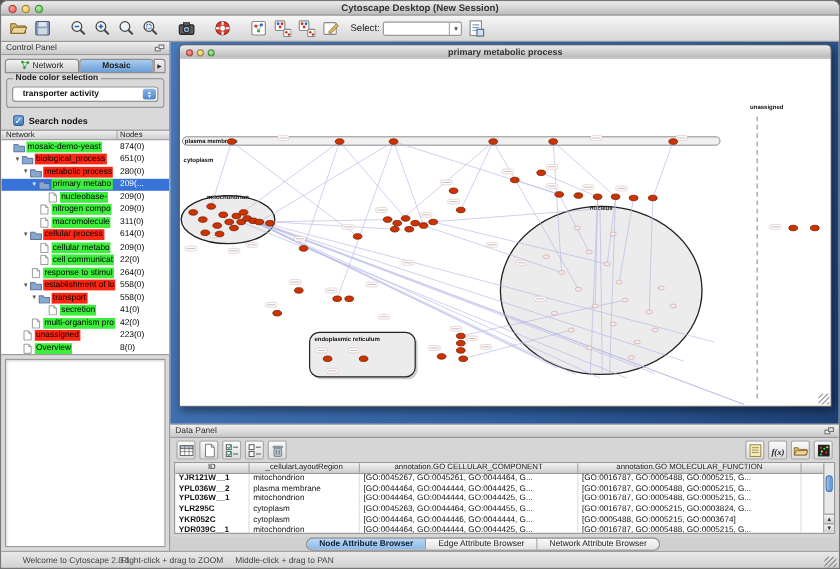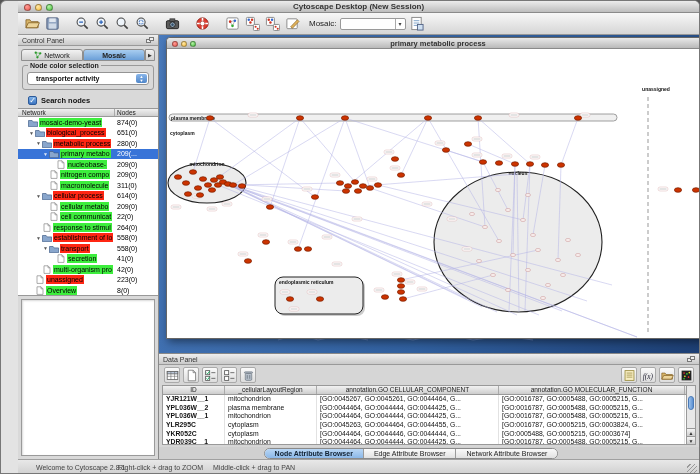--- a/index.html
+++ b/index.html
@@ -1,18 +1,18 @@
 <!DOCTYPE html>
 <html><head>
 <meta charset="utf-8">
 <style>
   html,body{margin:0;padding:0;background:#555;}
   *{box-sizing:border-box;}
   .app{width:700px;height:474px;position:relative;overflow:hidden;border-radius:6px 6px 0 0;
-       font-family:"Liberation Sans",sans-serif;background:#e3e3e3;border:1px solid #777;padding-left:17px;}
+       font-family:"Liberation Sans",sans-serif;background:#e3e3e3;border:1px solid #777;}
   
   .titlebar{height:12px;background:linear-gradient(#ececec,#bdbdbd);border-bottom:1px solid #8a8a8a;
             position:relative;display:flex;align-items:center;justify-content:center;}
   .titlebar .title{font-size:8px;font-weight:bold;color:#333;}
   .lights{position:absolute;left:6px;top:2.5px;display:flex;gap:4px;}
   .light{width:7px;height:7px;border-radius:50%;border:1px solid rgba(0,0,0,.35);}
   .light.red{background:radial-gradient(circle at 35% 30%,#ff9d96,#ee5a50);}
   .light.yellow{background:radial-gradient(circle at 35% 30%,#ffe9a8,#f6bd3e);}
   .light.green{background:radial-gradient(circle at 35% 30%,#b7f2a8,#49c43f);}
   
@@ -84,21 +84,21 @@
   .inner-lights .light{width:6px;height:6px;}
   .inner-canvas{flex:1;position:relative;background:#fff;overflow:hidden;}
   .inner-canvas svg{display:block;}
   .win-grip{position:absolute;right:1px;bottom:1px;width:9px;height:9px;
      background:repeating-linear-gradient(135deg,transparent 0 2px,#aaa 2px 3px);}
   .strip{position:absolute;border:1px solid #888;background:#dcdcdc;}
   
   .datapanel{height:94px;background:#d6d6d6;border-top:1px solid #888;display:flex;flex-direction:column;}
   .dp-header{height:11px;background:linear-gradient(#efefef,#c9c9c9);border-bottom:1px solid #999;
              font-size:7px;color:#333;display:flex;align-items:center;padding:0 4px;}
-  .dp-toolbar{height:20px;display:flex;align-items:center;gap:15px;padding:0 5px;}
+  .dp-toolbar{height:20px;display:flex;align-items:center;gap:15px;padding:0 5px;font-weight:bold;}
   .dpicon{width:16px;height:16px;border:1px solid #aaa;border-radius:2px;background:linear-gradient(#fafafa,#ddd);
           display:flex;align-items:center;justify-content:center;}
   .dpicon svg{width:13px;height:13px;}
   .dp-spacer{flex:1;}
   .dp-tablewrap{flex:1;display:flex;margin:0 3px 2px 3px;border:1px solid #999;background:#fff;overflow:hidden;}
   .dp-table{flex:1;overflow:hidden;}
   .dp-thead{display:flex;height:9px;background:linear-gradient(#f2f2f2,#cdcdcd);border-bottom:1px solid #999;}
   .dp-th{font-size:6.5px;color:#222;text-align:center;border-right:1px solid #aaa;overflow:hidden;white-space:nowrap;}
   .dp-row{display:flex;height:8.7px;}
   .dp-td{font-size:6.8px;color:#111;border-right:1px solid #e2e2e2;overflow:hidden;white-space:nowrap;padding-left:3px;line-height:8.7px;}
@@ -232,21 +232,21 @@
           </svg>
         </span>
         <span class="tbicon">
           <svg viewBox="0 0 16 16">
             <rect x="2" y="3" width="11" height="10.5" rx="1" fill="#fff" stroke="#888"></rect>
             <path d="M6 11.5 L13.2 4 L15 5.8 L7.8 13.2 z" fill="#dfb25c" stroke="#7d5a1e" stroke-width="0.6"></path>
           </svg>
         </span>
       </span>
     <span class="search-wrap">
-      <span class="search-label">Mosaic:</span>
+      <span class="search-label">Select:</span>
       <span class="search-input">
         <span></span>
         <span class="search-caret">▾</span>
       </span>
     </span>
     <span class="tbicon" id="tb-after-search">
         <svg viewBox="0 0 16 16">
           <rect x="3" y="1.5" width="10" height="13" fill="#fff" stroke="#888"></rect>
           <path d="M5 5h6 M5 7.5h6 M5 10h6" stroke="#7aa0c8" stroke-width="1"></path>
           <rect x="9" y="9" width="6" height="6" fill="#cfe0f2" stroke="#556688"></rect>

